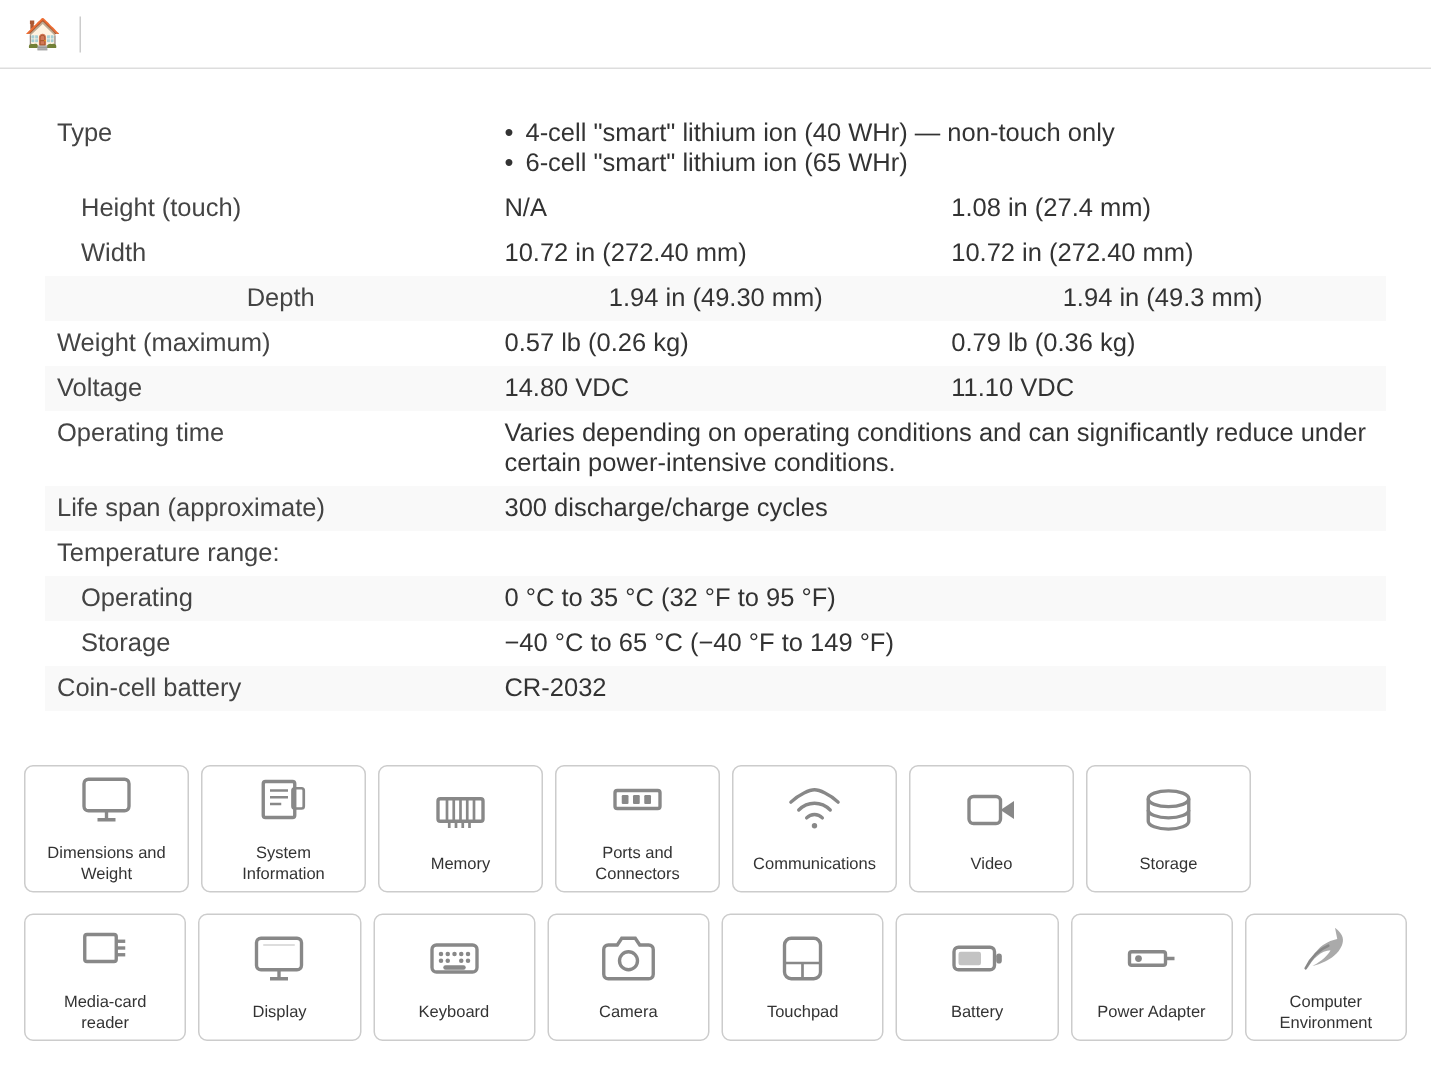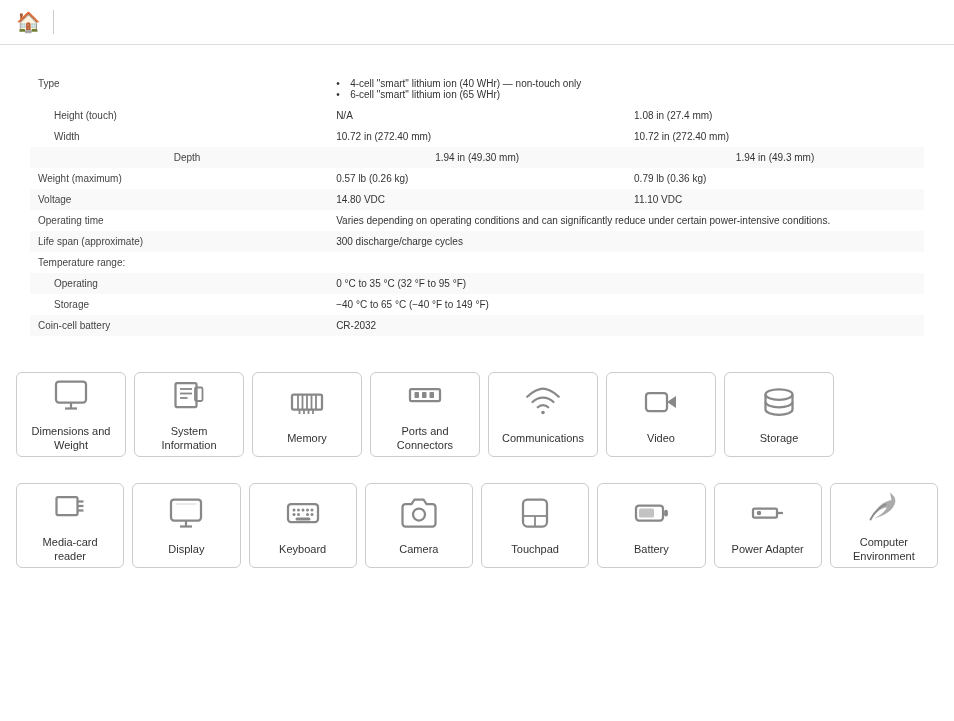--- a/index.html
+++ b/index.html
@@ -11,34 +11,34 @@
     .divider-v { width: 1px; height: 24px; background: #ccc; margin-right: 12px; }
     .views-link { color: #1a73e8; text-decoration: none; font-size: 14px; }
     .page-title { flex: 1; text-align: center; font-size: 24px; font-weight: normal; color: #222; padding-right: 80px; }
 
     
     .main { padding: 16px 30px; }
 
     .section-title { font-size: 16px; font-weight: bold; margin-bottom: 12px; }
 
     
-    table { width: 100%; border-collapse: collapse; font-size: 10px; }
+    table { width: 100%; border-collapse: collapse; font-size: 17px; }
     tr:nth-child(even) { background: #f9f9f9; }
     tr:nth-child(odd) { background: #fff; }
     td { padding: 5px 8px; vertical-align: top; }
     .col-label { width: 300px; color: #444; }
     .col-4cell { width: 300px; }
     .col-6cell { width: 300px; }
     .col-label.indent { padding-left: 24px; }
     .bullet-list { list-style: none; padding: 0; }
     .bullet-list li { padding-left: 14px; position: relative; }
     .bullet-list li::before { content: "•"; position: absolute; left: 0; }
 
     
-    .nav-grid { display: flex; flex-direction: column; gap: 26px; padding: 20px 16px 10px; }
+    .nav-grid { display: flex; flex-direction: column; gap: 14px; padding: 20px 16px 10px; }
     .nav-row { display: flex; gap: 8px; justify-content: flex-start; }
     .nav-item { width: 110px; height: 85px; border: 1px solid #ccc; border-radius: 6px; display: flex; flex-direction: column; align-items: center; justify-content: center; gap: 6px; cursor: pointer; background: #fff; text-align: center; font-size: 11px; color: #333; }
     .nav-icon { font-size: 28px; color: #777; line-height: 1; }
     .nav-label { font-size: 11px; line-height: 1.3; }
 
     
     .icon-svg { width: 36px; height: 36px; fill: #888; }
   </style>
 </head>
 <body>

